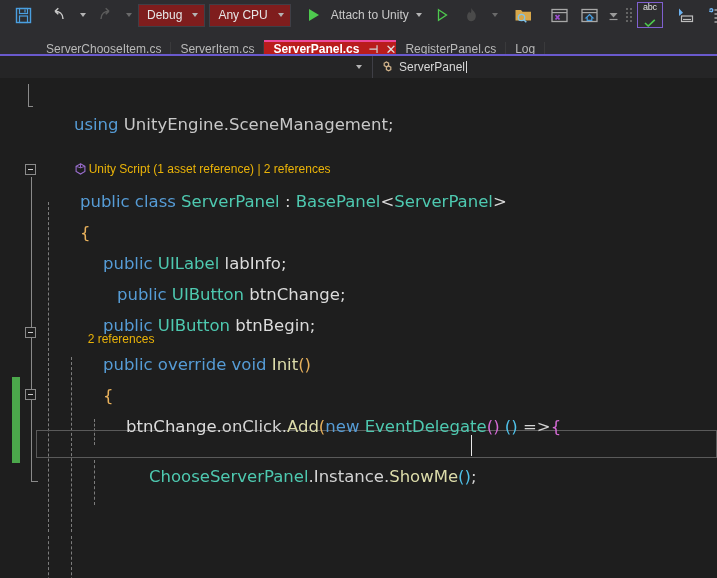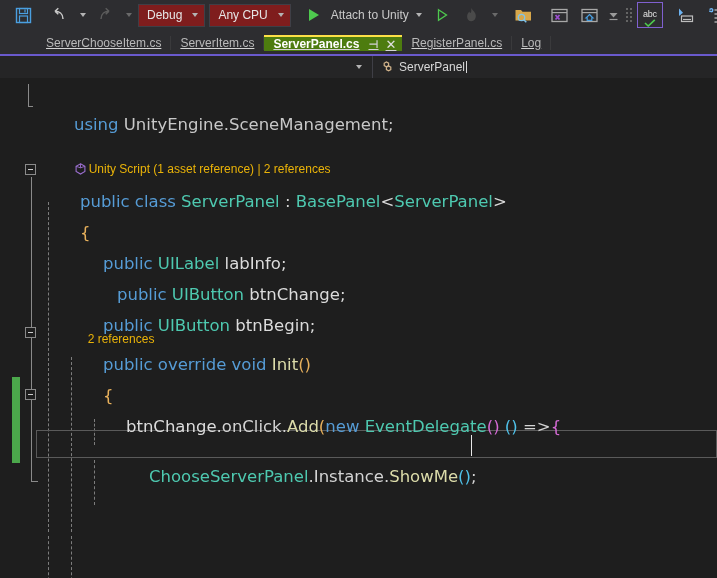--- a/index.html
+++ b/index.html
@@ -33,41 +33,41 @@
   }
   .combo .combo-label{flex:1;white-space:nowrap;}
   .combo .caret{margin-left:10px;}
   .run-label{color:#c9c9c9;font-size:12px;white-space:nowrap;padding:0 2px;}
   .tri{
     width:0;height:0;border-top:6px solid transparent;border-bottom:6px solid transparent;
     border-left:10px solid #4ec94e;
   }
   .abc-box{
     border:1px solid #8060d0;background:#2d2d30;padding:0 2px;
-    display:flex;flex-direction:column;align-items:center;justify-content:flex-end;height:24px;width:24px;
+    display:flex;flex-direction:column;align-items:center;justify-content:space-between;height:24px;width:24px;
   }
   .abc-t{font-size:9px;line-height:9px;color:#e0e0e0;letter-spacing:-0.3px;}
   .dots{display:grid;grid-template-columns:2px 2px;grid-gap:2px;margin:0 3px;}
   .dots i{width:2px;height:2px;background:#646464;display:block;}
 
   
   .tabbar{
     position:absolute;left:0;top:30px;width:717px;height:26px;
     background:#2d2d30;
   }
-  .tabs{display:flex;height:26px;align-items:center;padding-left:37px;text-decoration:underline;}
+  .tabs{display:flex;height:26px;align-items:flex-end;padding-left:37px;}
   .tab{
     display:flex;align-items:center;padding:0 9px;font-size:12px;
     color:#b9b9b9;background:#2d2d30;border-right:1px solid #3a3a3c;
     white-space:nowrap;position:relative;
   }
   .tab.inactive{background:#2d2d30;}
   .tab.active{
-    background:#4d7c0f;color:#ffffff;font-weight:bold;
-    border-top:2px solid #fde047;border-right:none;padding-right:6px;
+    background:#b91c1c;color:#ffffff;font-weight:bold;
+    border-top:2px solid #ec4899;border-right:none;padding-right:0;
   }
   .tab .pin{margin-left:9px;color:#d0d0d0;font-size:11px;}
   .tab .close{margin-left:7px;color:#e0e0e0;font-size:13px;line-height:1;}
   .tabbar-underline{
     position:absolute;left:0;top:54px;width:717px;height:2px;background:#6a5acd;
   }
 
   
   .navbar{
     position:absolute;left:0;top:56px;width:717px;height:22px;

